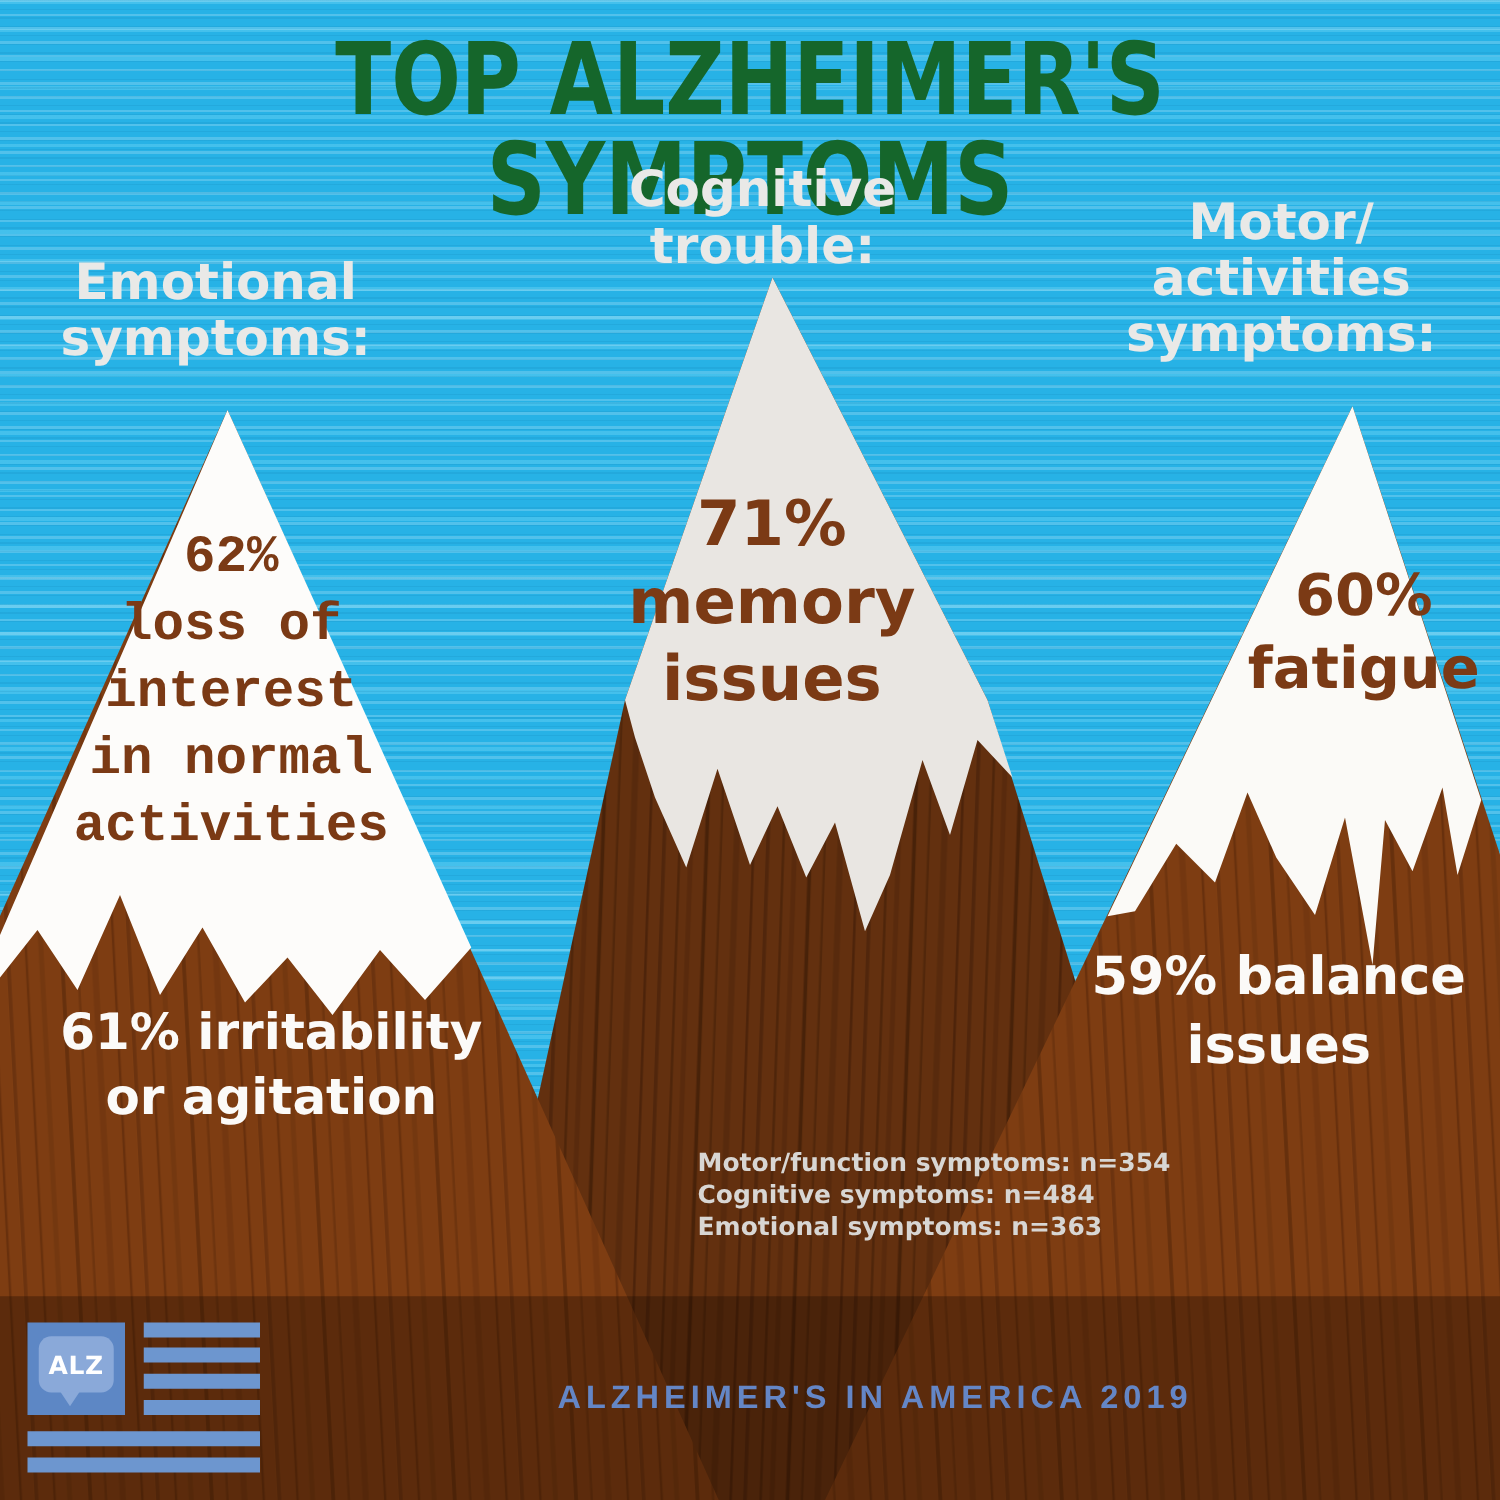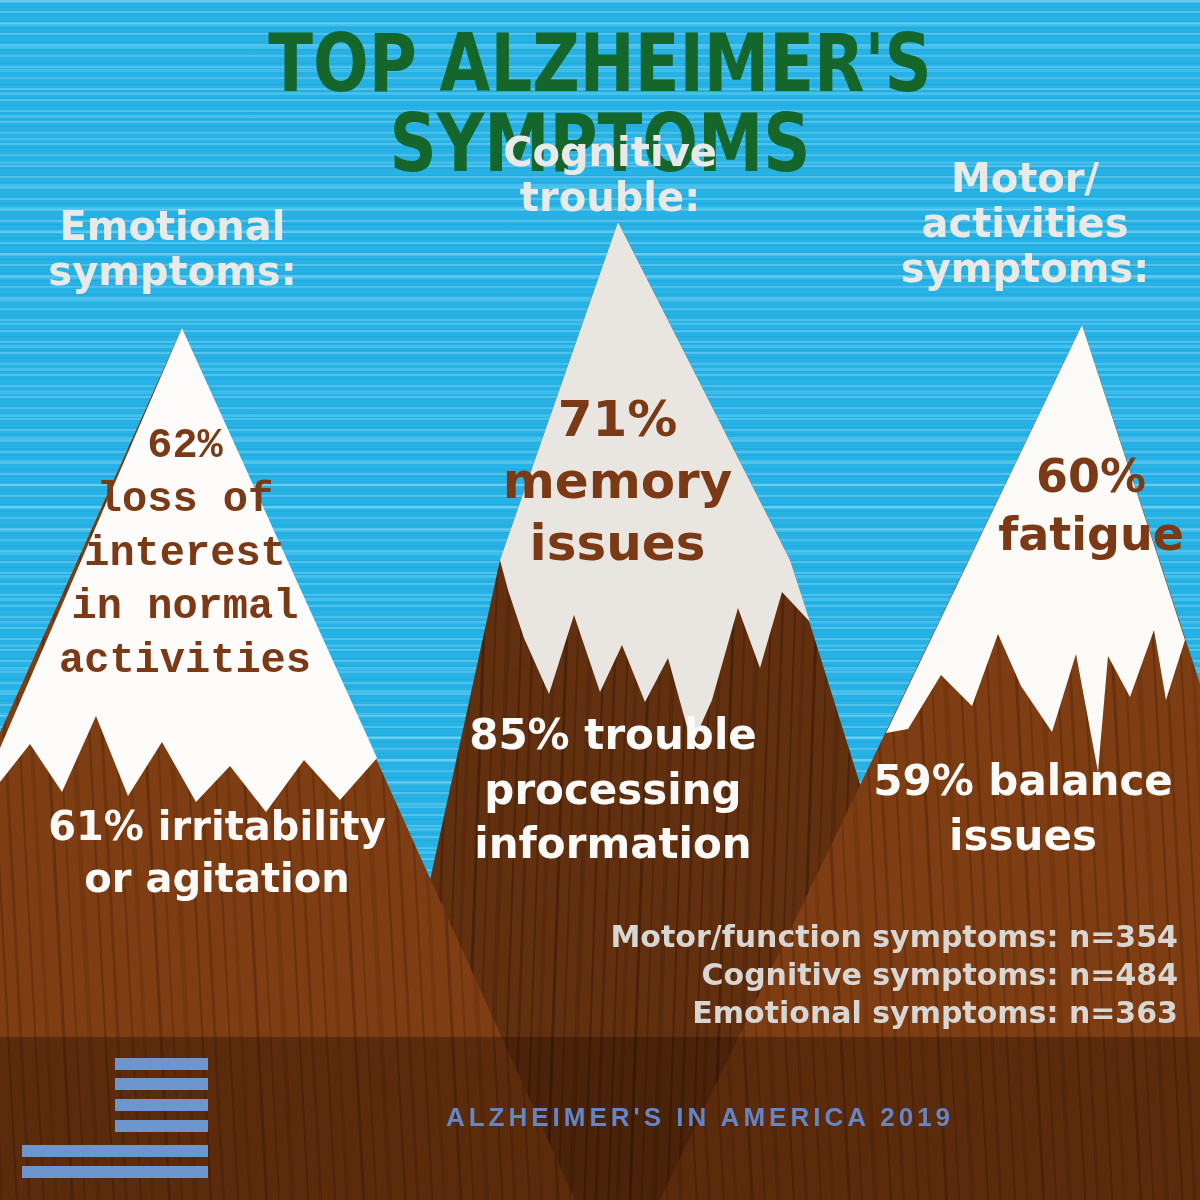--- a/index.html
+++ b/index.html
@@ -31,22 +31,22 @@
   #stat-emotional-snow{left:15px;top:420px;width:340px;font-size:42px;font-family:Liberation Mono, monospace;}
   #stat-cognitive-snow{left:420px;top:388px;width:395px;font-size:50px;line-height:1.24;}
   #stat-motor-snow{left:940px;top:448px;width:302px;font-size:46px;line-height:1.26;}
   .stat-white{
     font-weight:bold;color:#fbfaf8;text-align:center;line-height:1.3;font-size:42px;
   }
   #stat-emotional-rock{left:12px;top:800px;width:410px;font-size:40px;}
   #stat-cognitive-rock{left:418px;top:708px;width:390px;}
   #stat-motor-rock{left:848px;top:754px;width:350px;}
   #footnotes{
-    right:22px;top:918px;width:620px;text-align:right;
-    font-weight:bold;font-size:30px;line-height:1.27;color:#d8d6d3;
+    right:22px;top:918px;width:620px;text-align:left;
+    font-weight:bold;font-size:20px;line-height:1.27;color:#d8d6d3;
   }
   #footer-band{
     left:0;top:1037px;width:1200px;height:163px;
     background:rgba(25,8,0,.33);
   }
   #footer-title{
     left:320px;top:1102px;width:760px;text-align:center;
     font-family:"Liberation Sans",sans-serif;font-weight:bold;
     font-size:26px;letter-spacing:4px;color:#6486c6;
   }
@@ -129,35 +129,38 @@
 in normal
 activities</div>
   <div id="stat-cognitive-snow" class="abs stat-brown pre">71%
 memory
 issues</div>
   <div id="stat-motor-snow" class="abs stat-brown pre">60%
 fatigue</div>
 
   <div id="stat-emotional-rock" class="abs stat-white pre">61% irritability
 or agitation</div>
-  <div id="stat-cognitive-rock" class="abs stat-white pre">85% trouble
-processing
-information</div>
   <div id="stat-motor-rock" class="abs stat-white pre">59% balance
 issues</div>
 
   <div id="footnotes" class="abs">
     <div>Motor/function symptoms: n=354</div>
     <div>Cognitive symptoms: n=484</div>
     <div>Emotional symptoms: n=363</div>
   </div>
 
   <div id="footer-band" class="abs"></div>
 
   <div id="logo" class="abs">
+    <div class="canton">
+      <div class="bubble">
+        <span>ALZ</span>
+      </div>
+      <div class="tail"></div>
+    </div>
     <div class="stripe s1"></div>
     <div class="stripe s2"></div>
     <div class="stripe s3"></div>
     <div class="stripe s4"></div>
     <div class="stripe s5"></div>
     <div class="stripe s6"></div>
   </div>
 
   <div id="footer-title" class="abs">ALZHEIMER'S IN AMERICA 2019</div>
 

